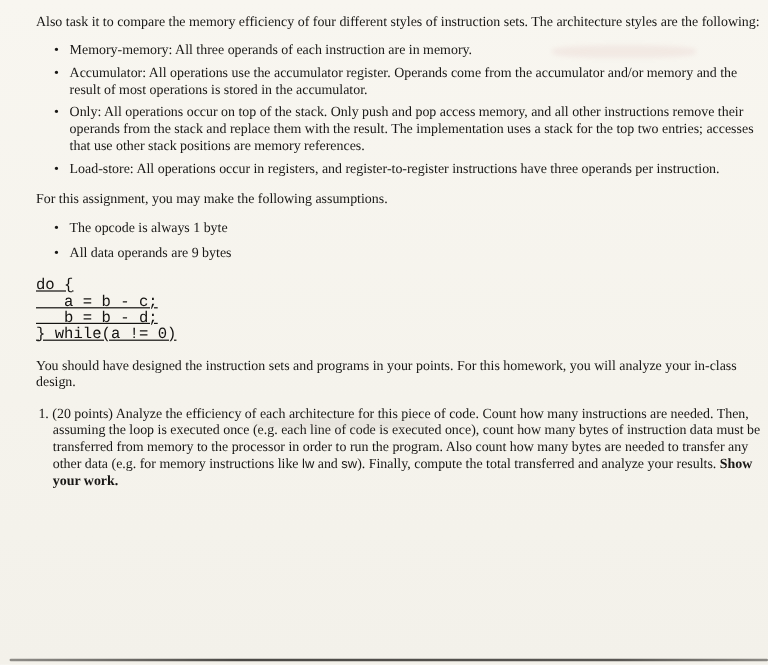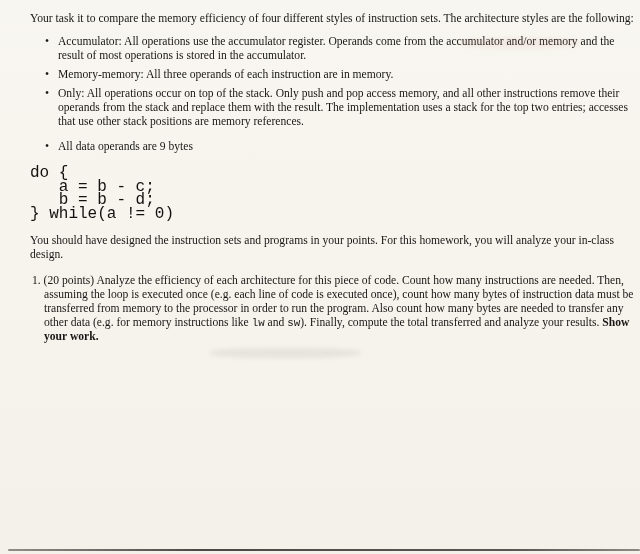--- a/index.html
+++ b/index.html
@@ -26,29 +26,30 @@
     position: absolute;
     left: 15px;
     top: 0;
   }
   .styles-list { margin: 9px 0 11px 0; }
   .styles-list li { margin-bottom: 5px; }
   .assumptions-list { margin: 10px 0 13px 0; }
   .assumptions-list li { margin-bottom: 7px; }
   .code-block {
     font-family: "Liberation Mono", "DejaVu Sans Mono", monospace;
-    font-size: 16px;
+    font-size: 13px;
     line-height: 13.5px;
     white-space: pre;
     margin: 10px 0 13px 0;
     padding-left: 0;
     color: #131210;
+    text-decoration: underline;
   }
   .mono {
-    font-family: Liberation Mono, monospace;
+    font-family: Liberation Sans, sans-serif;
     font-size: 10.8px;
   }
   .task {
     margin-top: 12px;
     padding-left: 14px;
     text-indent: -12px;
   }
   .task-bold { font-weight: bold; }
   .scan-line {
     position: absolute;
@@ -66,30 +67,33 @@
     border-radius: 40%;
   }
   .smudge-1 { top: 38px; right: 60px; width: 120px; height: 10px; }
   .smudge-2 { top: 348px; left: 210px; width: 150px; height: 10px; background: rgba(150,140,135,0.14); }
 </style>
 </head>
 <body>
 
 <div class="page">
 
-  <p class="para">Your task it to compare the memory efficiency of four different styles of instruction sets. The architecture styles are the following:</p>
+  <p class="para">Also task it to compare the memory efficiency of four different styles of instruction sets. The architecture styles are the following:</p>
 
   <ul class="bullet-list styles-list">
+    <li><span>Memory-memory: </span><span>All three operands of each instruction are in memory.</span></li>
     <li><span>Accumulator: </span><span>All operations use the accumulator register. Operands come from the accumulator and/or memory and the result of most operations is stored in the accumulator.</span></li>
-    <li><span>Memory-memory: </span><span>All three operands of each instruction are in memory.</span></li>
     <li><span>Only: </span><span>All operations occur on top of the stack. Only push and pop access memory, and all other instructions remove their operands from the stack and replace them with the result. The implementation uses a stack for the top two entries; accesses that use other stack positions are memory references.</span></li>
+    <li><span>Load-store: </span><span>All operations occur in registers, and register-to-register instructions have three operands per instruction.</span></li>
   </ul>
 
+  <p class="para">For this assignment, you may make the following assumptions.</p>
 
   <ul class="bullet-list assumptions-list">
+    <li>The opcode is always 1 byte</li>
     <li>All data operands are 9 bytes</li>
   </ul>
 
 
   <pre class="code-block">do {
    a = b - c;
    b = b - d;
 } while(a != 0)</pre>
 
   <p class="para">You should have designed the instruction sets and programs in your points. For this homework, you will analyze your in-class design.</p>

